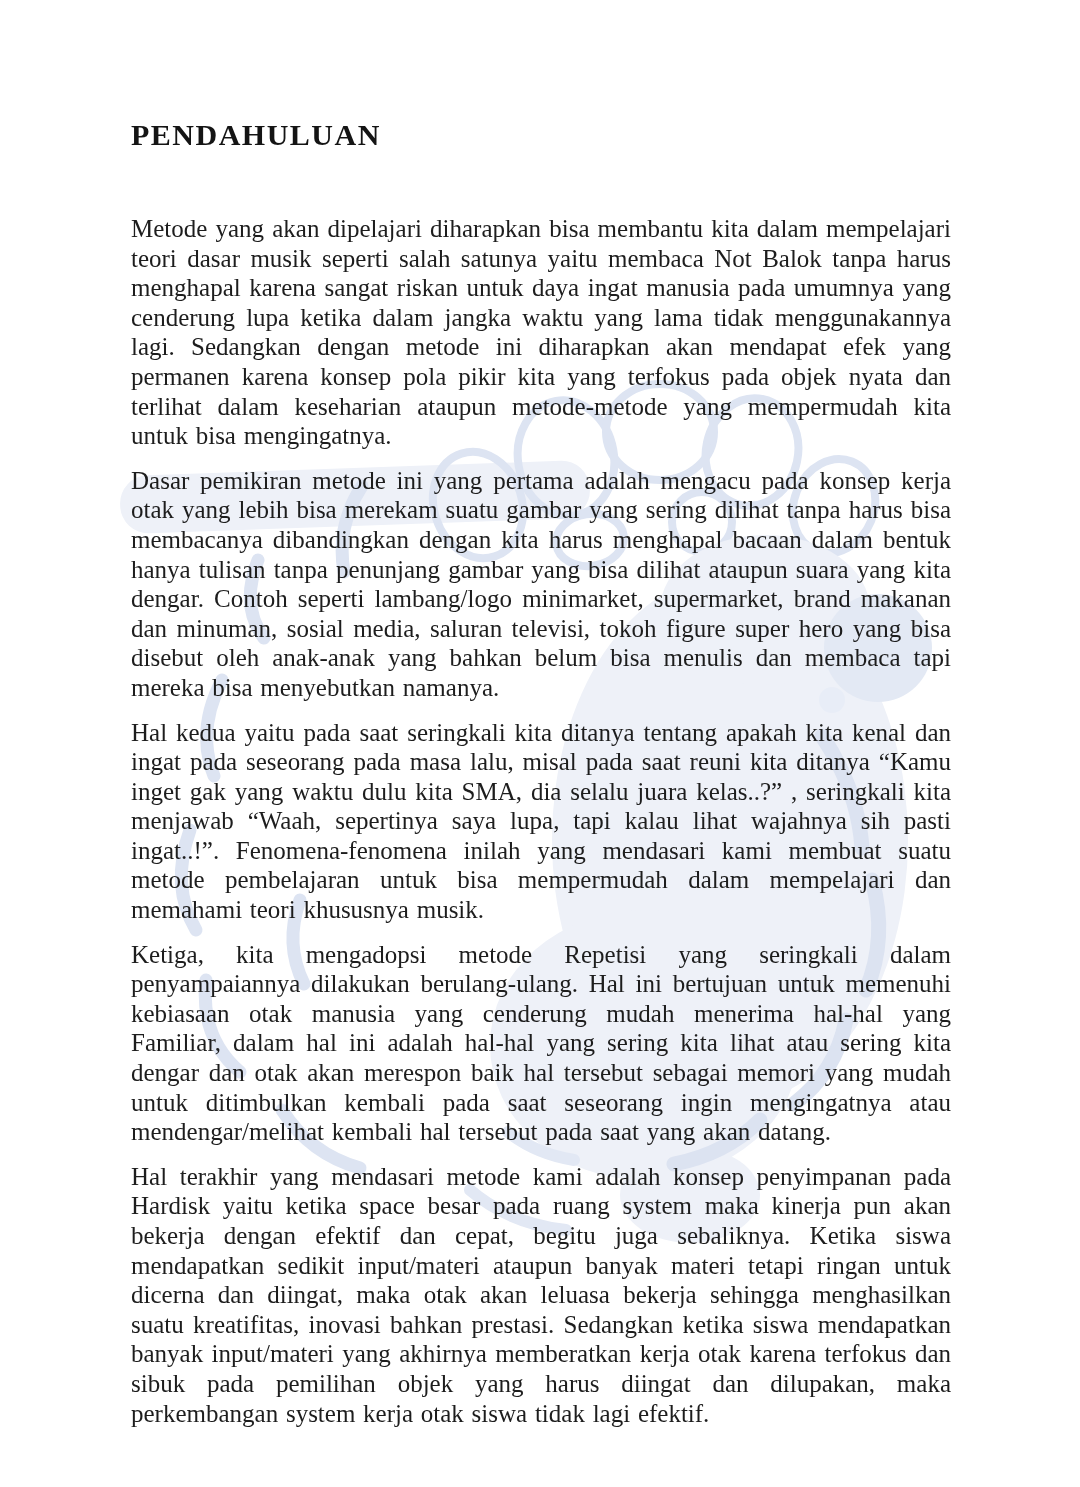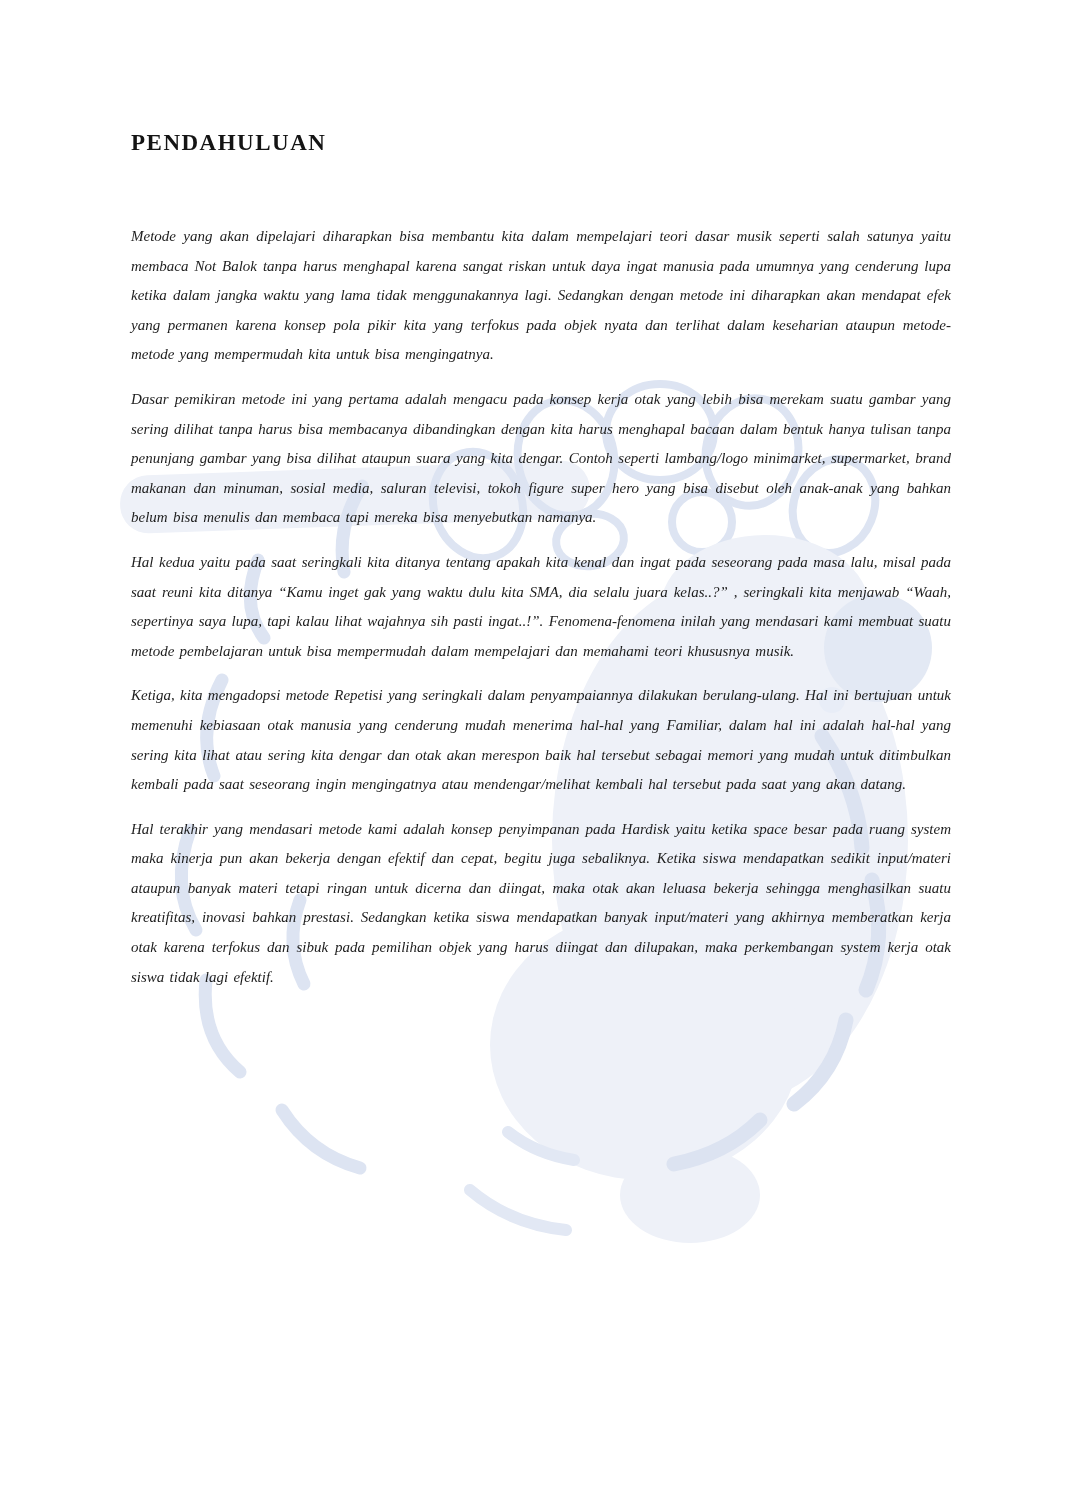--- a/index.html
+++ b/index.html
@@ -23,35 +23,34 @@
   }
   .content {
     position: absolute;
     left: 131px;
     top: 112px;
     width: 820px;
     z-index: 1;
     color: #1d1d1d;
   }
   .content h1 {
-    margin: 12px 0 60px 0;
-    font-size: 23px;
+    margin: 4px 0 60px 0;
+    font-size: 30px;
     line-height: 38px;
     font-weight: bold;
     letter-spacing: 1.5px;
     color: #141414;
   }
   .content p {
     margin: 0 0 15px 0;
-    font-size: 15px;
+    font-size: 25px;
     line-height: 29.6px;
     text-align: justify;
     word-spacing: 1.5px;
     color: #1d1d1d;
-    font-style: italic;
   }
   .content p:last-child {
     margin-bottom: 16px;
   }
 </style>
 </head>
 <body>
 
 <div class="page">
 

